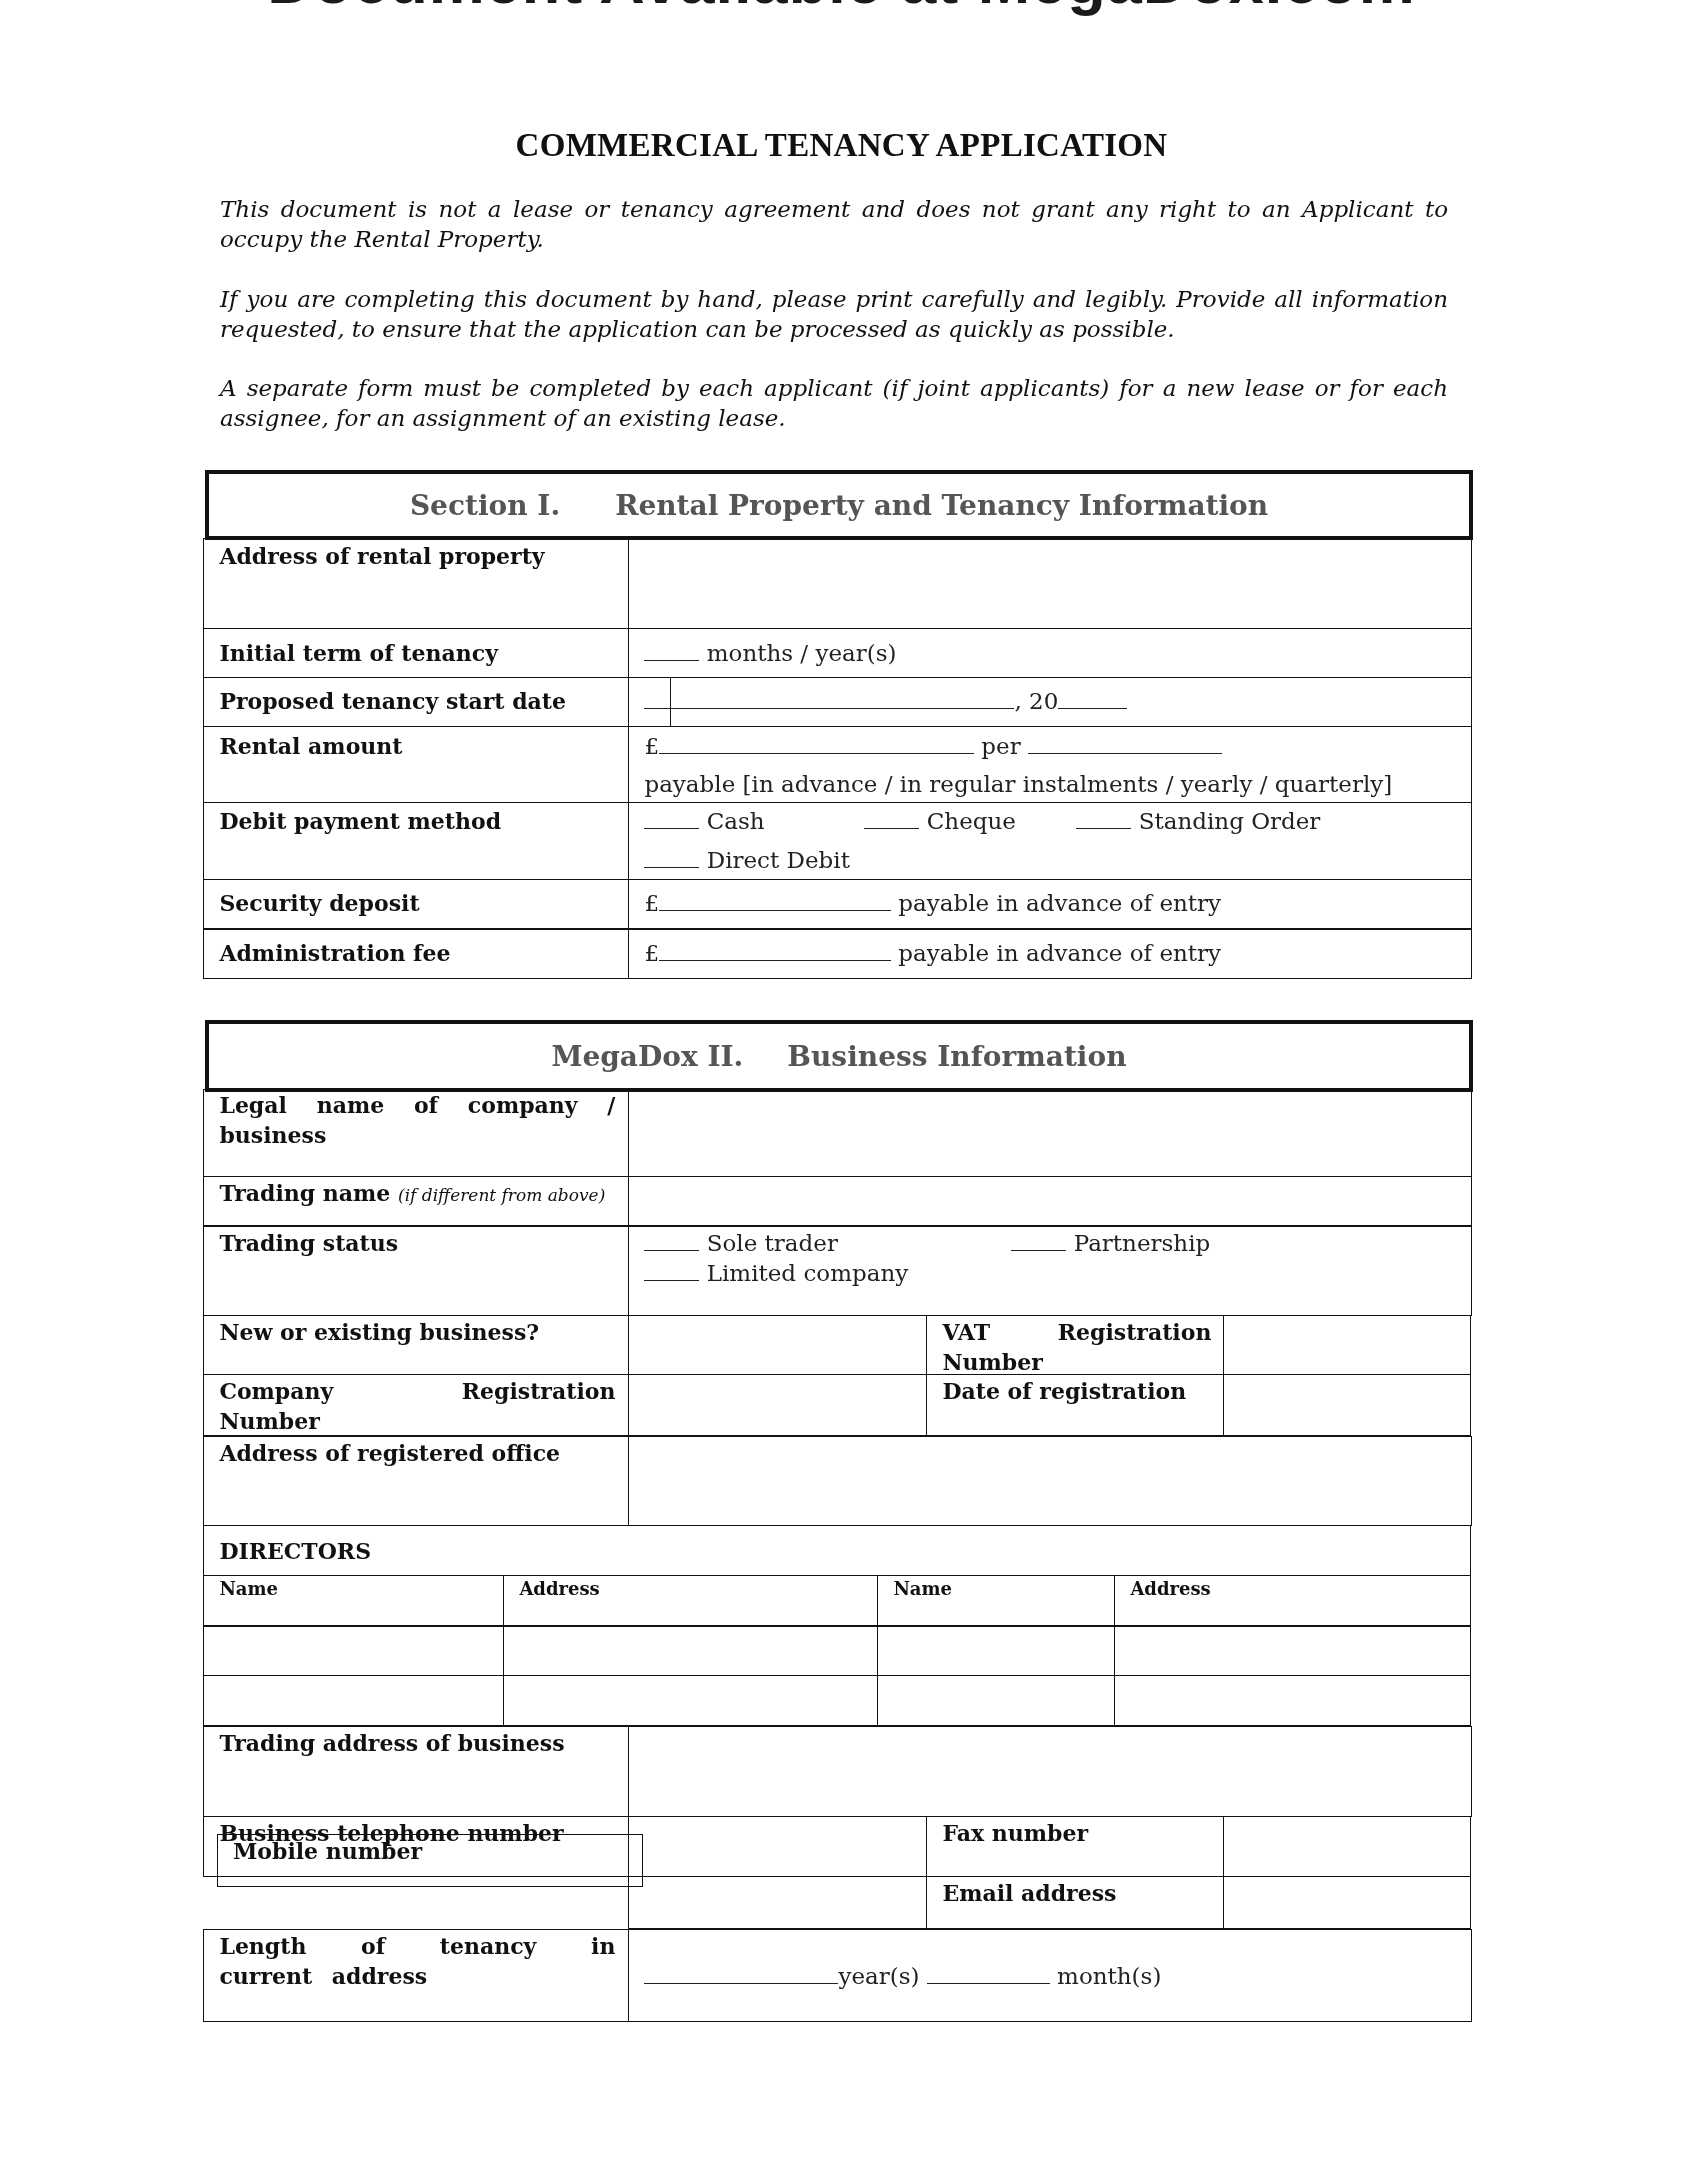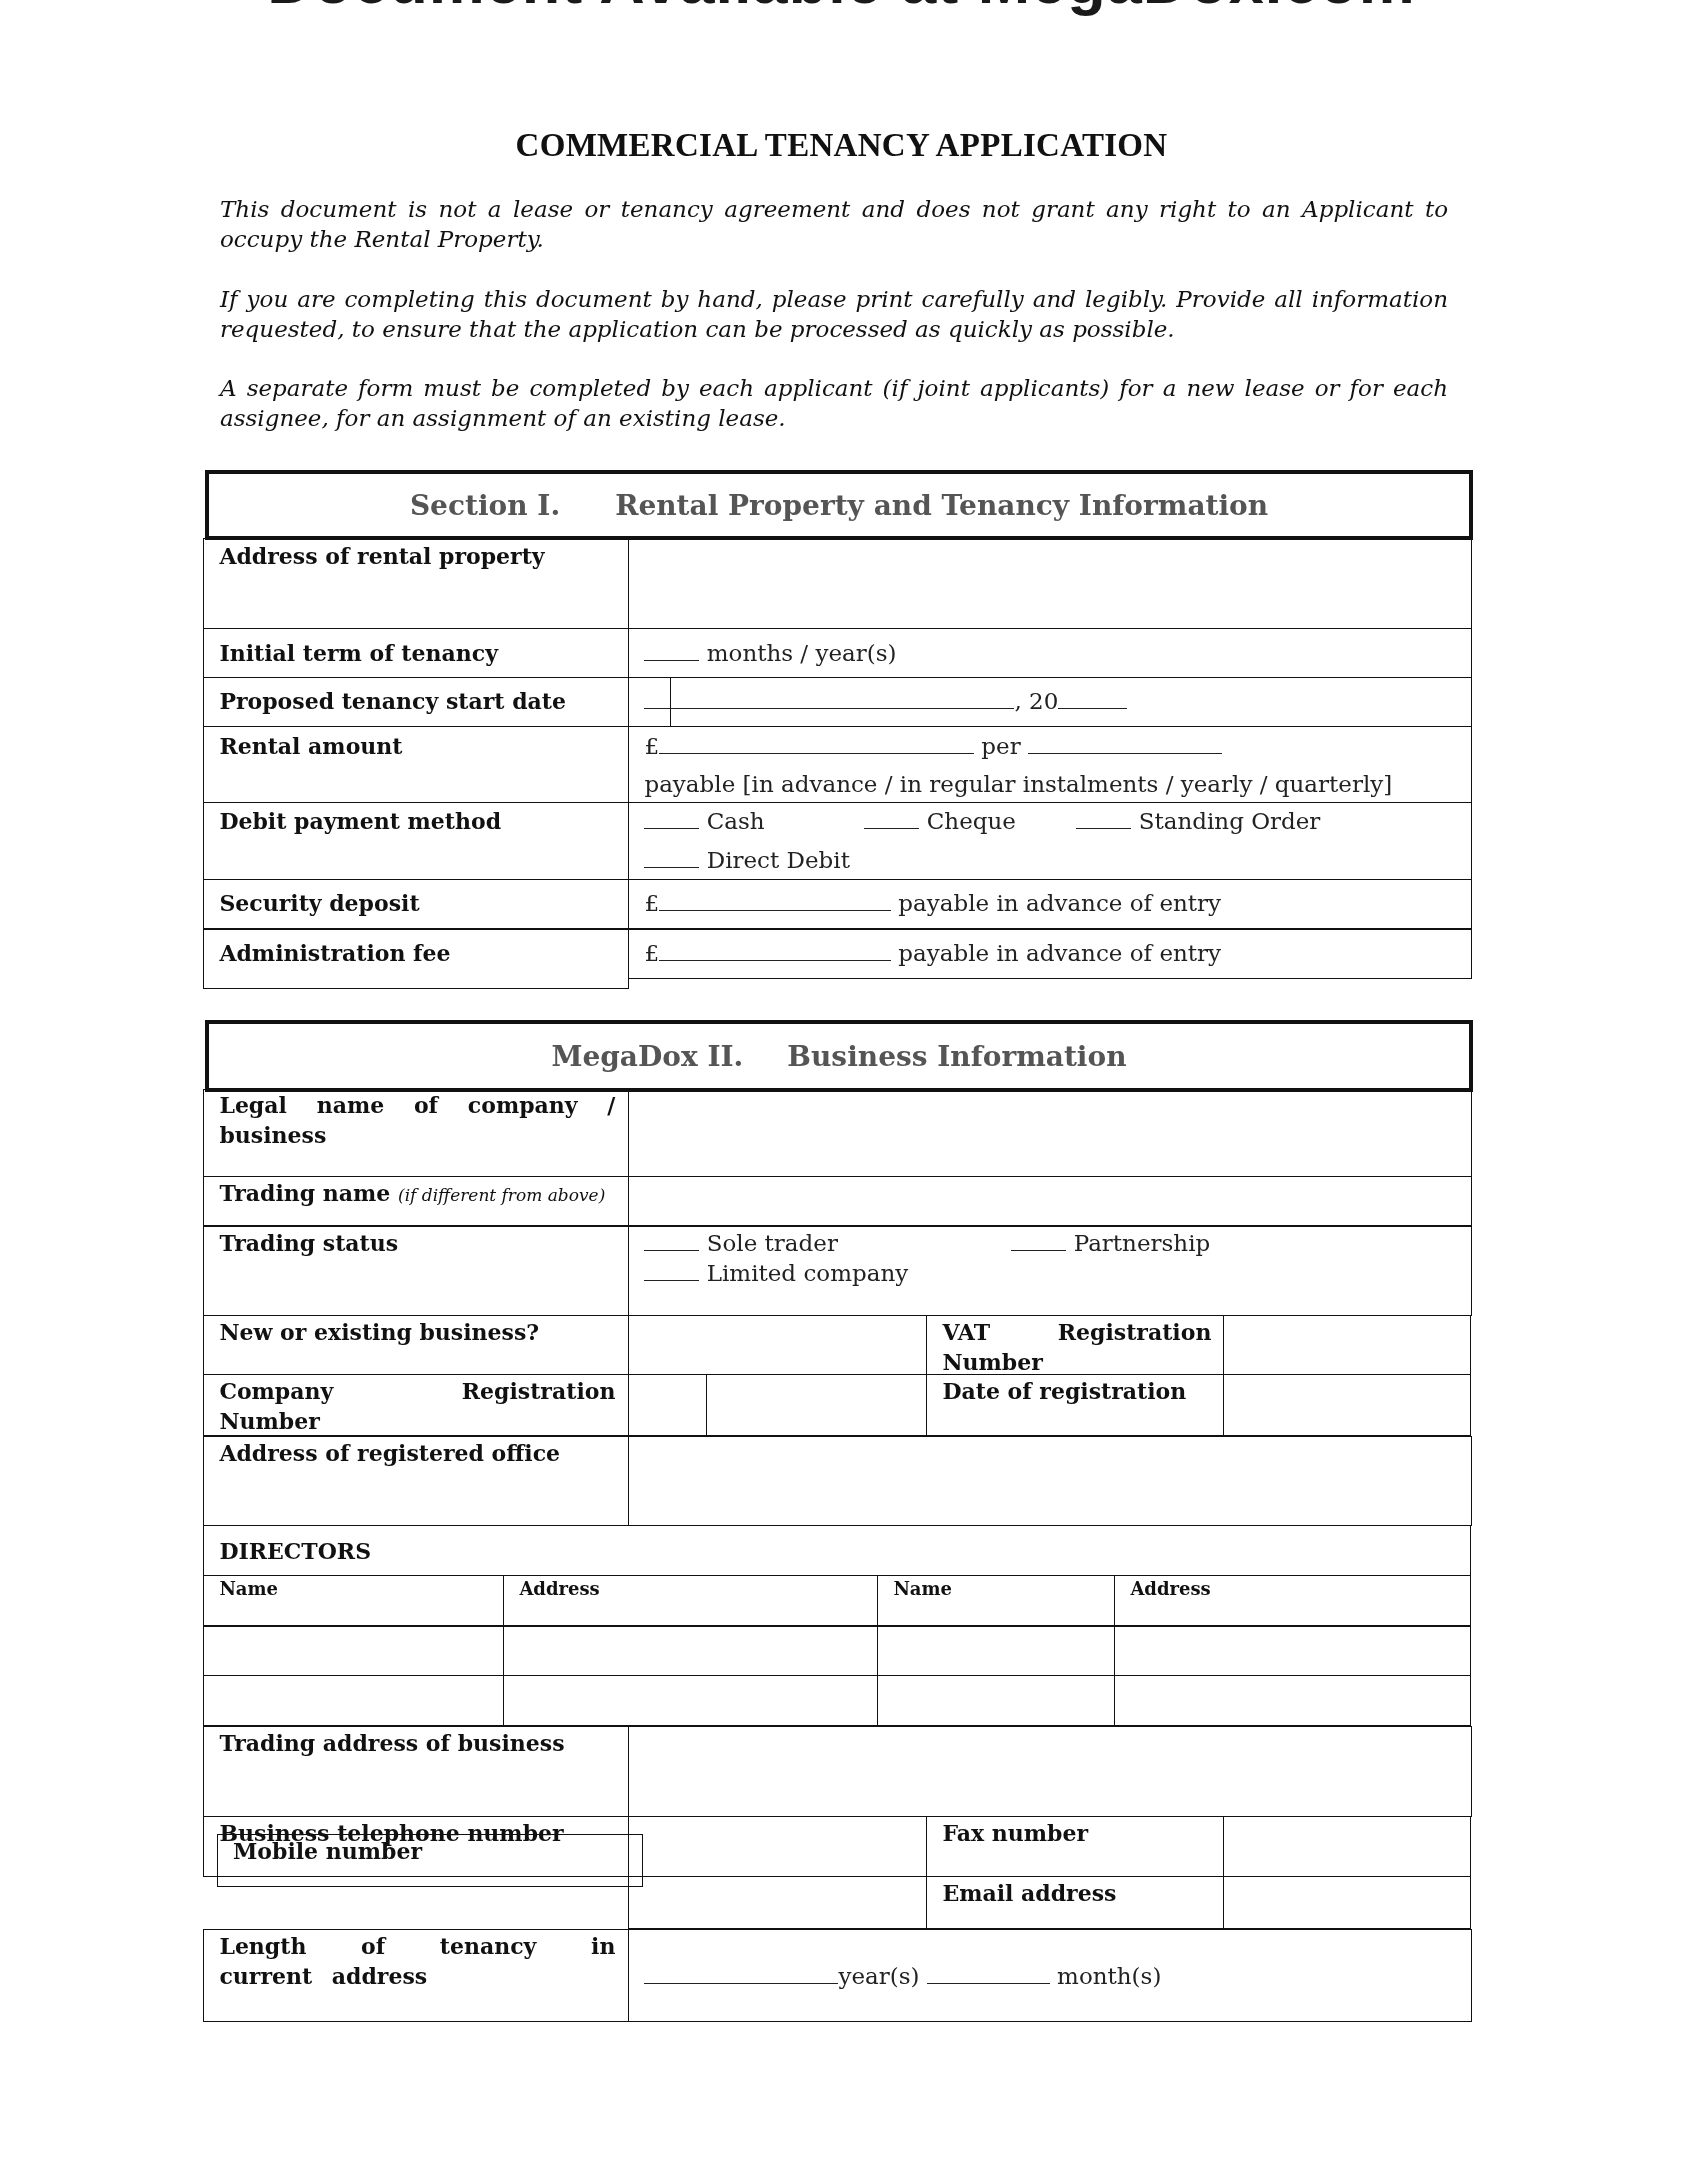--- a/index.html
+++ b/index.html
@@ -124,21 +124,21 @@
 <div class="cell" style="left:205px;top:881px;width:426px;height:50px;">
   <span class="lbl" style="left:15px;top:8px;">Security deposit</span>
 </div>
 <div class="cell" style="left:630px;top:881px;width:844px;height:50px;">
   <span class="val" style="left:15px;top:8px;">
     <span>£</span><span class="blank" style="width:232px;"></span>
     <span>payable in advance of entry</span>
   </span>
 </div>
 
-<div class="cell" style="left:205px;top:931px;width:426px;height:60px;">
+<div class="cell" style="left:205px;top:931px;width:426px;height:50px;">
   <span class="lbl" style="left:15px;top:8px;">Administration fee</span>
 </div>
 <div class="cell" style="left:630px;top:931px;width:844px;height:50px;">
   <span class="val" style="left:15px;top:8px;">
     <span>£</span><span class="blank" style="width:232px;"></span>
     <span>payable in advance of entry</span>
   </span>
 </div>
 
 <div class="sec-head" style="top:1020px;height:72px;">
@@ -179,21 +179,21 @@
 
 <div class="cell" style="left:205px;top:1317px;width:426px;height:60px;">
   <span class="lbl" style="left:15px;top:1px;">New or existing business?</span>
 </div>
 <div class="cell" style="left:630px;top:1317px;width:299px;height:60px;"></div>
 <div class="cell" style="left:928px;top:1317px;width:298px;height:60px;">
   <span class="lbl wrap" style="left:15px;top:1px;width:269px;word-spacing:59px;">VAT Registration Number</span>
 </div>
 <div class="cell" style="left:1225px;top:1317px;width:248px;height:60px;"></div>
 
-<div class="cell" style="left:205px;top:1376px;width:504px;height:62px;">
+<div class="cell" style="left:205px;top:1376px;width:426px;height:62px;">
   <span class="lbl wrap" style="left:15px;top:1px;width:396px;word-spacing:109px;">Company Registration Number</span>
 </div>
 <div class="cell" style="left:630px;top:1376px;width:299px;height:62px;"></div>
 <div class="cell" style="left:928px;top:1376px;width:298px;height:62px;">
   <span class="lbl" style="left:15px;top:1px;">Date of registration</span>
 </div>
 <div class="cell" style="left:1225px;top:1376px;width:248px;height:62px;"></div>
 
 <div class="cell" style="left:205px;top:1438px;width:426px;height:90px;">
   <span class="lbl" style="left:15px;top:1px;">Address of registered office</span>

